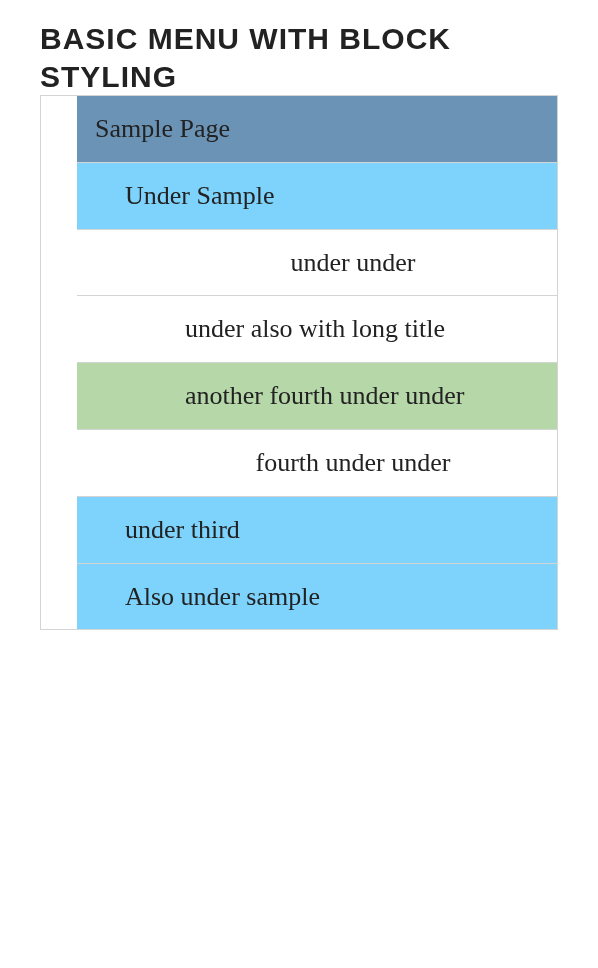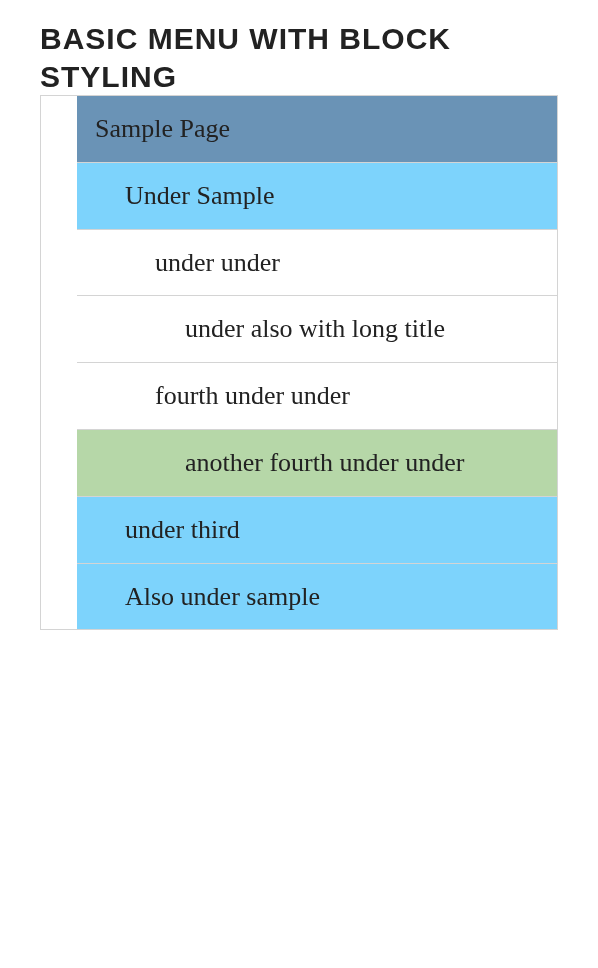--- a/index.html
+++ b/index.html
@@ -39,20 +39,21 @@
       border-bottom: none;
     }
     .level-0 {
       padding-left: 18px;
     }
     .level-1 {
       padding-left: 48px;
     }
     .level-2 {
       padding-left: 78px;
+      text-align: center;
     }
     .level-3 {
       padding-left: 108px;
     }
     .bg-blue-dark {
       background: #6a93b6;
     }
     .bg-blue-light {
       background: #7dd3fc;
     }
@@ -66,17 +67,17 @@
 </head>
 <body>
 
 <h2 class="heading">BASIC MENU WITH BLOCK STYLING</h2>
 
 <div class="menu-container">
   <div class="menu-item level-0 bg-blue-dark">Sample Page</div>
   <div class="menu-item level-1 bg-blue-light">Under Sample</div>
   <div class="menu-item level-2 bg-white">under under</div>
   <div class="menu-item level-3 bg-white">under also with long title</div>
+  <div class="menu-item level-3 bg-green">another fourth under under</div>
   <div class="menu-item level-2 bg-white">fourth under under</div>
-  <div class="menu-item level-3 bg-green">another fourth under under</div>
   <div class="menu-item level-1 bg-blue-light">under third</div>
   <div class="menu-item level-1 bg-blue-light">Also under sample</div>
 </div>
 
 </body></html>

